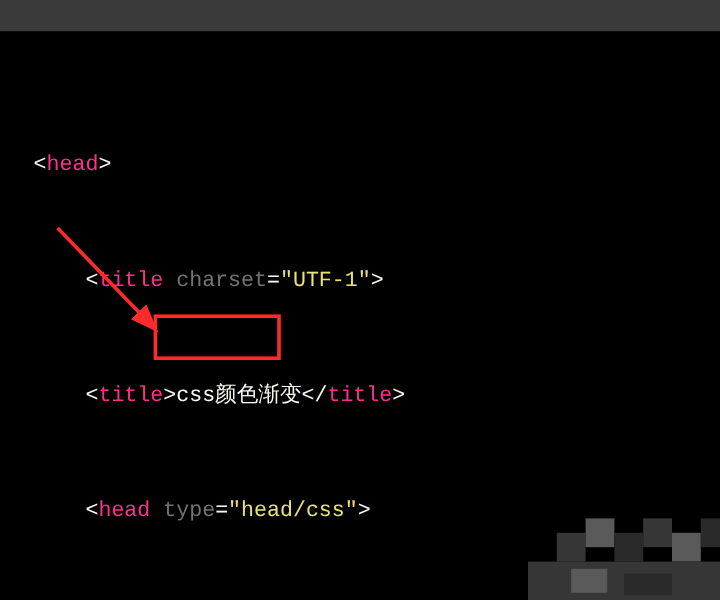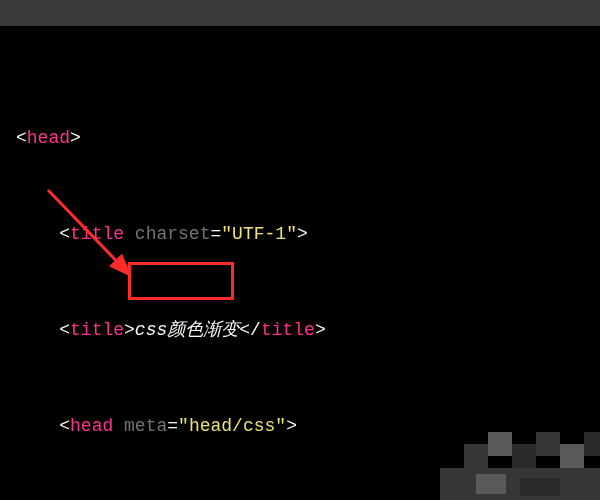--- a/index.html
+++ b/index.html
@@ -23,29 +23,29 @@
   .editor {
     position: absolute;
     left: 0; top: 26px;
     width: 600px;
     white-space: pre;
     padding-top: 28px;
   }
   .code-line {
     position: relative;
     height: 24px;
-    padding-left: 16px;
+    padding-left: 28px;
     white-space: pre;
   }
   
   .tag   { color: #ff2f8f; }
   .attr  { color: #737373; }
   .str   { color: #ece176; }
   .plain { color: #f8f8f2; }
-  .text  { color: #f8f8f2; font-style: italic; }
+  .text  { color: #f8f8f2; }
   
   .annot { position: absolute; pointer-events: none; }
   .redbox {
     position: absolute;
     border: 3px solid #ff2a2a;
     background: transparent;
   }
   
   .px { position: absolute; background: #363636; }
   .px.l { background: #5a5a5a; }
@@ -57,21 +57,21 @@
 <div class="topbar"></div>
 
 <div class="editor">
 
   <div class="code-line"><span class="plain">&lt;</span><span class="tag">head</span><span class="plain">&gt;</span></div>
 
   <div class="code-line"><span>    </span><span class="plain">&lt;</span><span class="tag">title</span><span> </span><span class="attr">charset</span><span class="plain">=</span><span class="str">"</span><span class="str">UTF-1</span><span class="str">"</span><span class="plain">&gt;</span></div>
 
   <div class="code-line"><span>    </span><span class="plain">&lt;</span><span class="tag">title</span><span class="plain">&gt;</span><span class="text">css颜色渐变</span><span class="plain">&lt;/</span><span class="tag">title</span><span class="plain">&gt;</span></div>
 
-  <div class="code-line"><span>    </span><span class="plain">&lt;</span><span class="tag">head</span><span> </span><span class="attr">meta</span><span class="plain">=</span><span class="str">"</span><span class="str">head/css</span><span class="str">"</span><span class="plain">&gt;</span></div>
+  <div class="code-line"><span>    </span><span class="plain">&lt;</span><span class="tag">head</span><span> </span><span class="attr">type</span><span class="plain">=</span><span class="str">"</span><span class="str">head/css</span><span class="str">"</span><span class="plain">&gt;</span></div>
 
   
 
   
 
   
 
   
 
   

